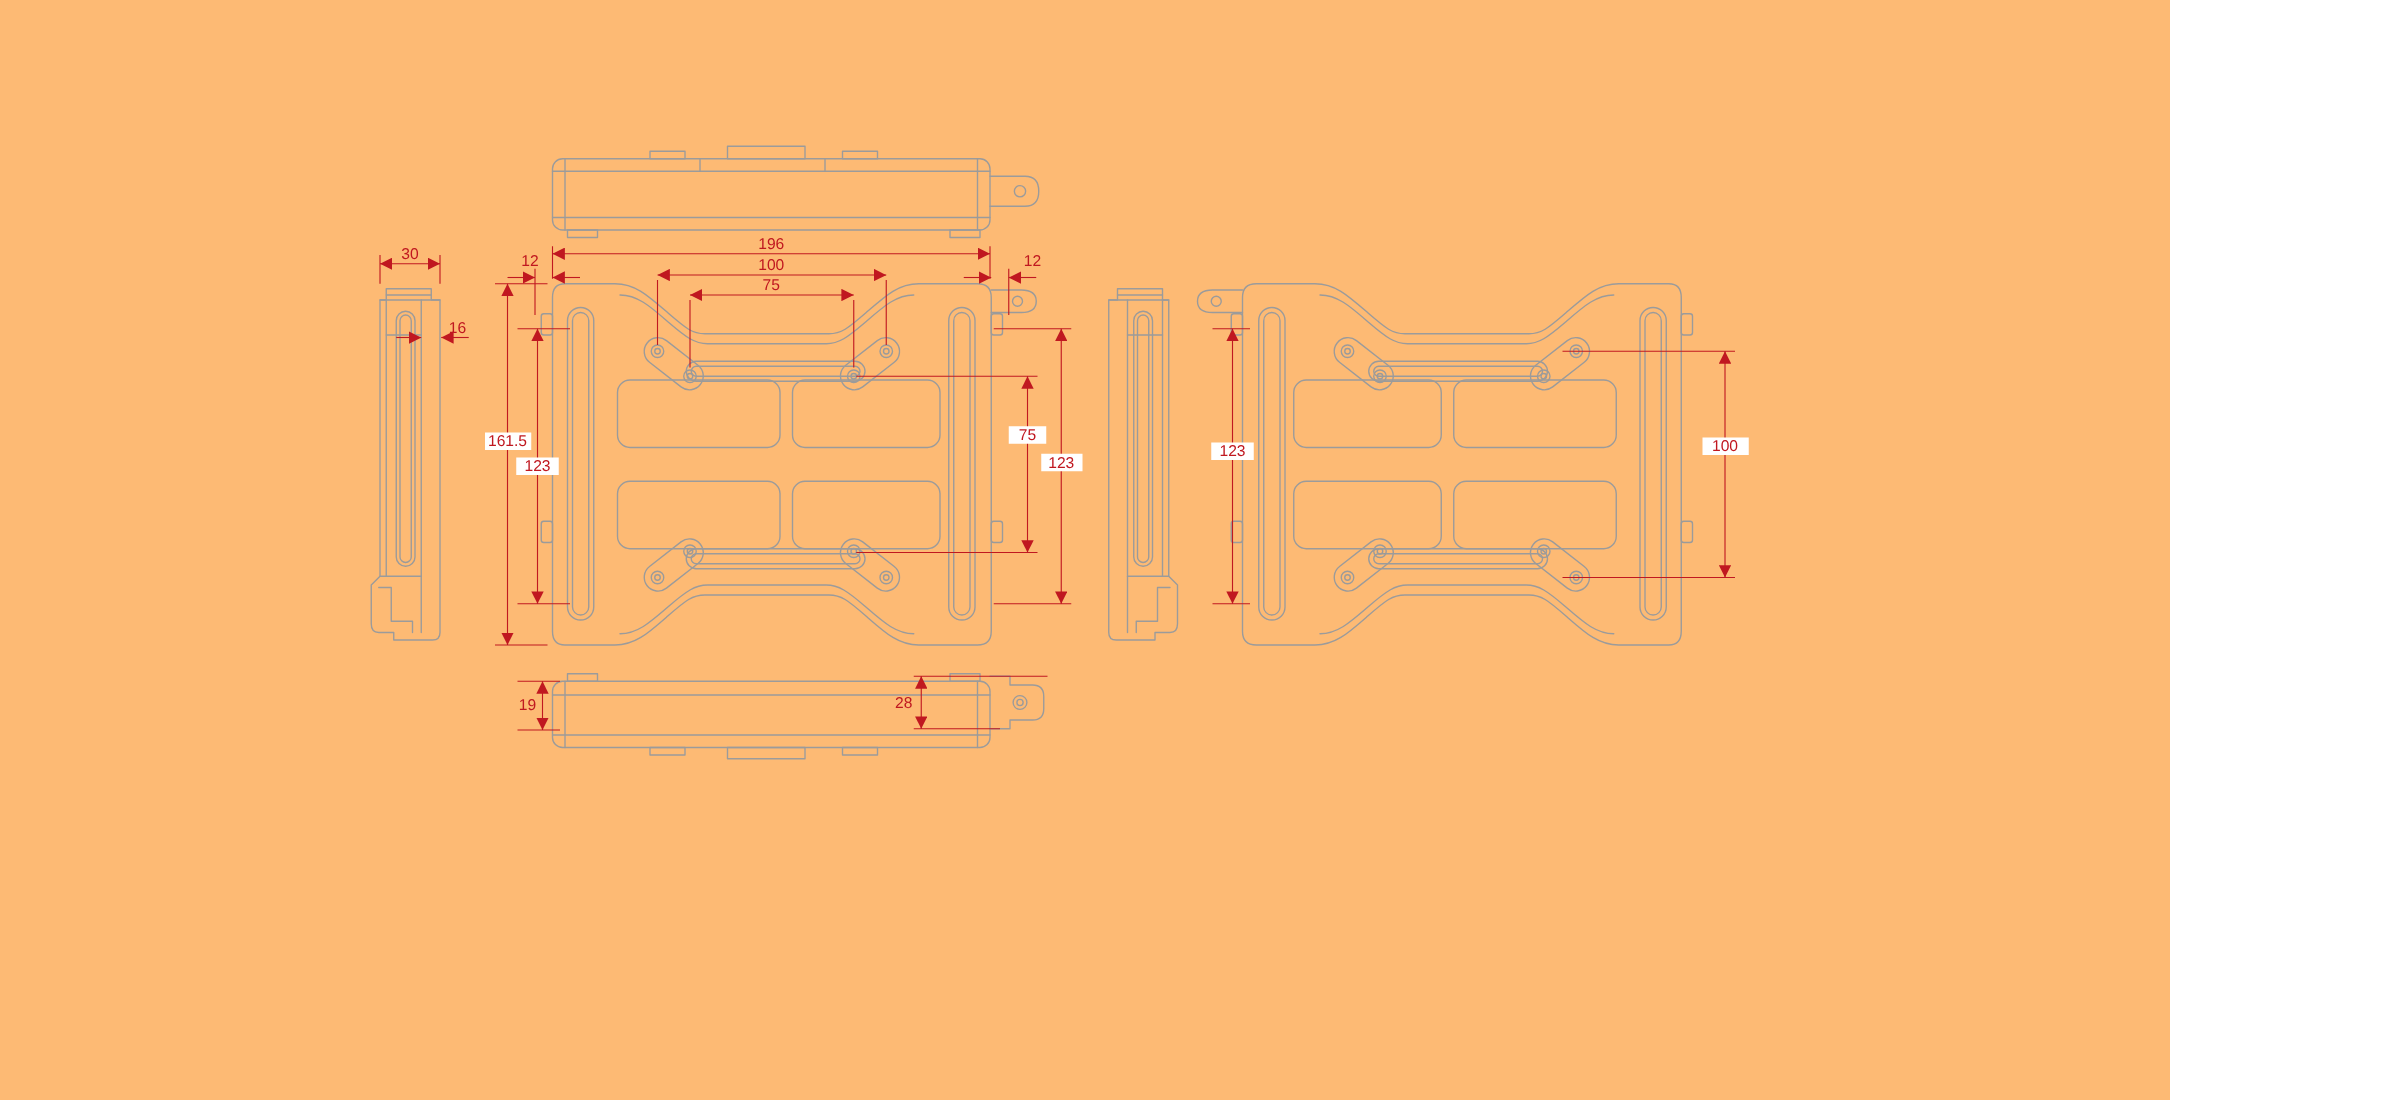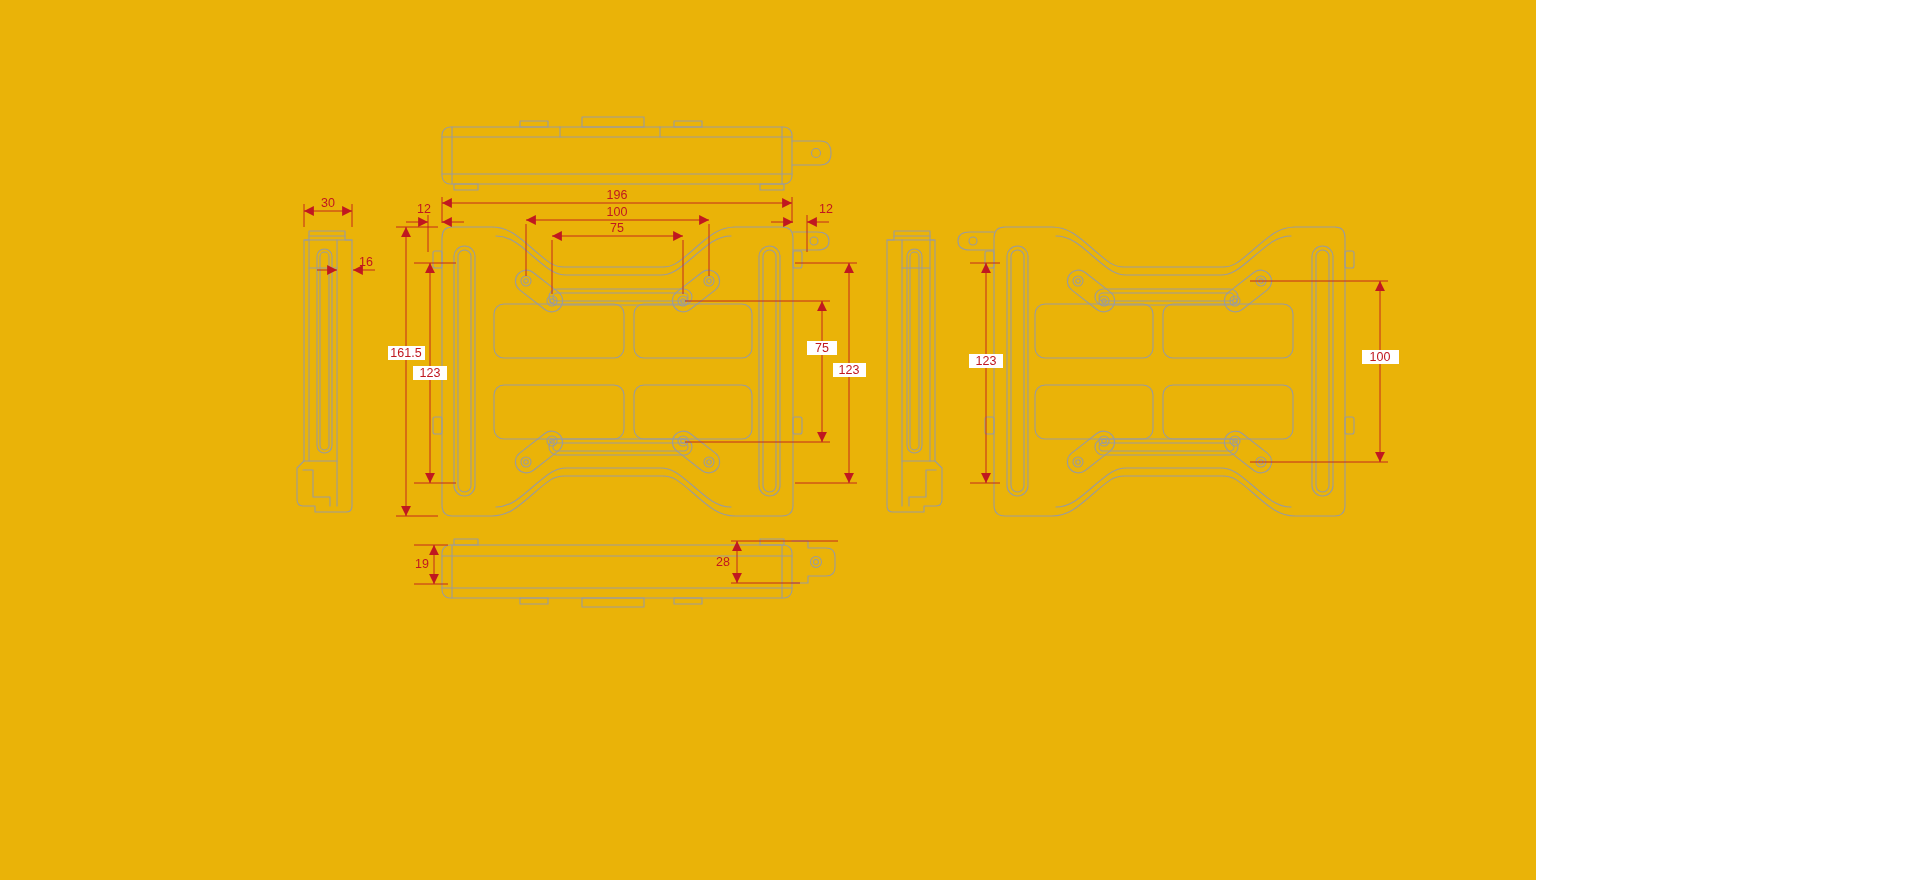--- a/index.html
+++ b/index.html
@@ -1,16 +1,16 @@
 <!DOCTYPE html>
 <html style="--line-color: #9b9b9b; --dim-color: #c01820;"><head>
 <meta charset="utf-8">
 <style>
   html,body{margin:0;padding:0;background:#fff;}
-  .canvas{position:relative;width:1536px;height:880px;background:#eab308;overflow:hidden;
+  .canvas{position:relative;width:1736px;height:880px;background:#fdba74;overflow:hidden;
           font-family:"Liberation Sans",sans-serif;text-align:center;}
   svg{display:block;}
   .geo{stroke:var(--line-color,#9b9b9b);fill:none;stroke-width:1.1;
        stroke-linejoin:round;stroke-linecap:round;}
   .dimg{stroke:var(--dim-color,#c01820);fill:none;stroke-width:0.9;}
   .dim-text{fill:var(--dim-color,#c01820);stroke:none;font-size:12.5px;text-anchor:middle;
             font-family:"Liberation Sans","DejaVu Sans",sans-serif;}
   .bg{fill:#ffffff;stroke:none;}
 </style>
 </head>

